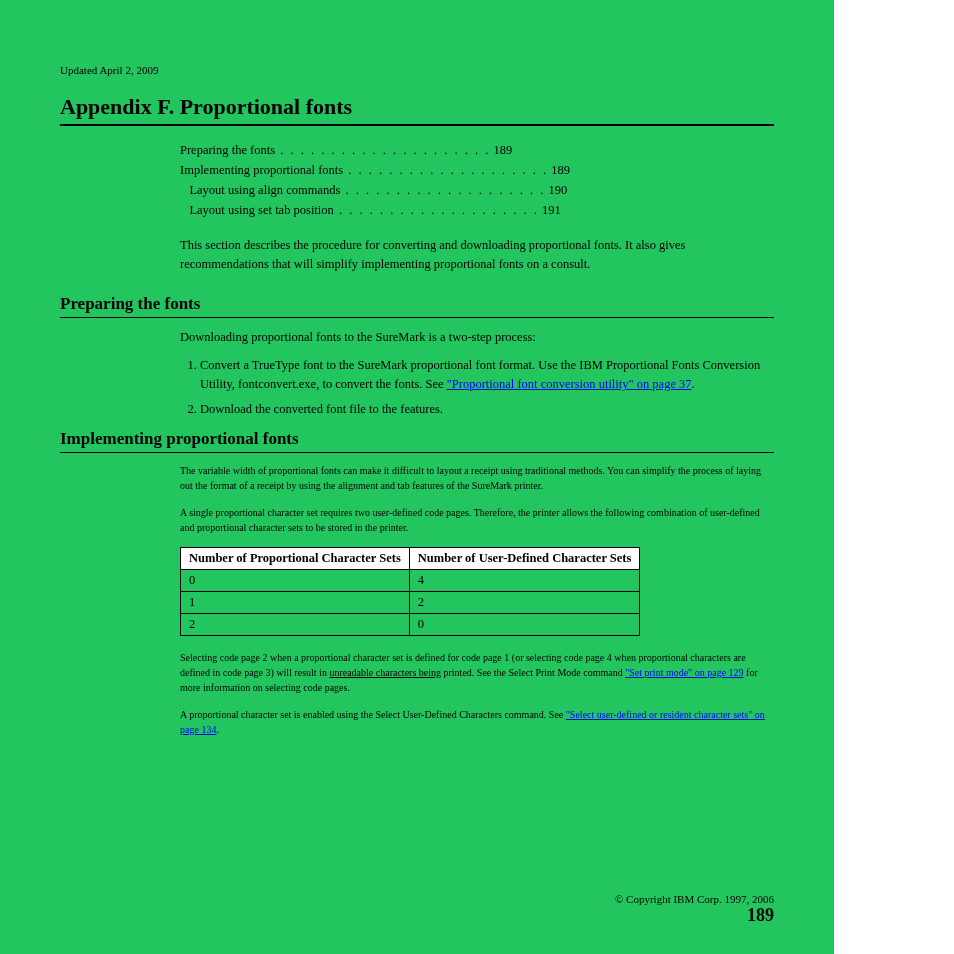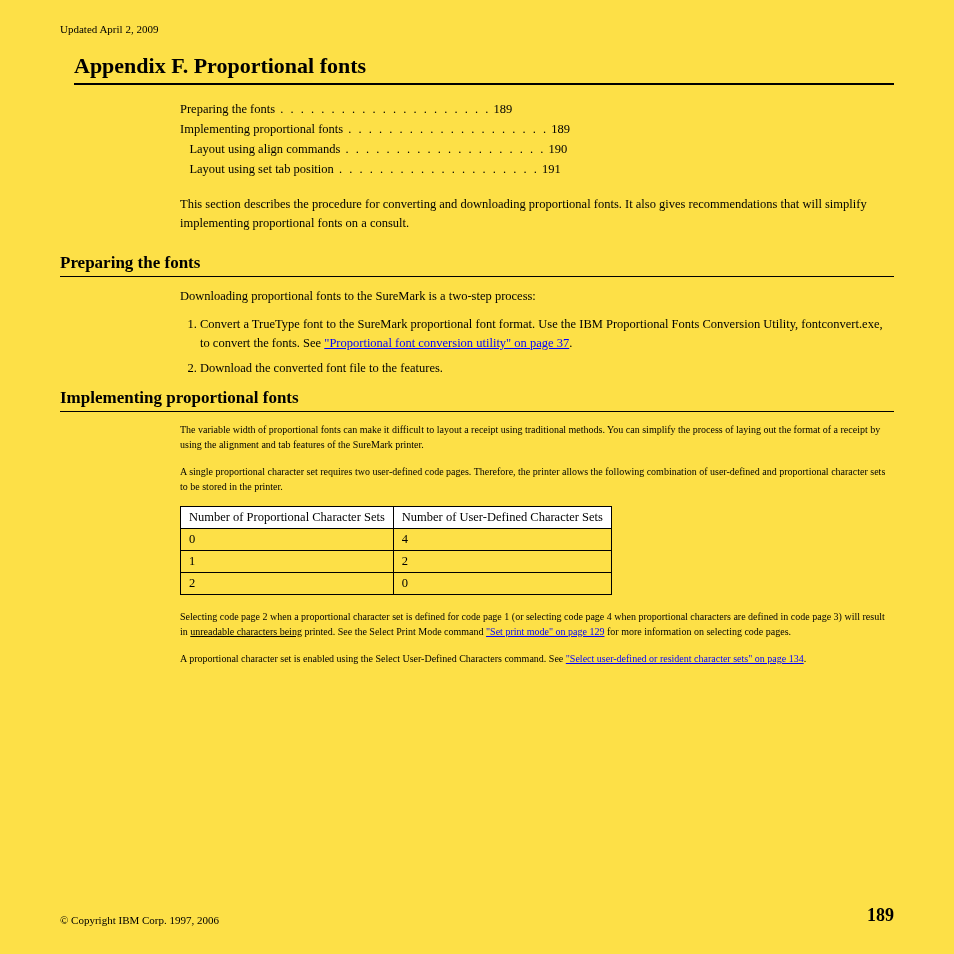--- a/index.html
+++ b/index.html
@@ -6,37 +6,36 @@
     body {
       background: #fff;
       font-family: 'Times New Roman', Times, serif;
       font-size: 13px;
       color: #000;
       width: 954px;
       min-height: 954px;
       position: relative;
     }
     .page {
-      width: 954px;
+      width: 834px;
       min-height: 954px;
-      background: #fde047;
-      padding: 23px 60px 60px 60px;
+      background: #22c55e;
+      padding: 64px 60px 60px 60px;
       position: relative;
     }
     .updated-date {
       font-size: 11px;
       margin-bottom: 18px;
     }
     .appendix-title {
       font-size: 22px;
       font-weight: bold;
       border-bottom: 2px solid #000;
       padding-bottom: 4px;
       margin-bottom: 14px;
-      margin-left: 14px;
     }
     .toc-section {
       margin-left: 120px;
       margin-bottom: 16px;
       font-size: 12.5px;
     }
     .toc-entry {
       display: flex;
       align-items: baseline;
       line-height: 1.6;
@@ -95,32 +94,33 @@
       border-collapse: collapse;
       font-size: 12.5px;
       width: auto;
     }
     table th, table td {
       border: 1px solid #000;
       padding: 3px 8px;
       font-weight: normal;
     }
     table th {
-      font-weight: normal;
+      font-weight: bold;
       background: #fff;
     }
     .footer {
       position: absolute;
       bottom: 28px;
       left: 60px;
       right: 60px;
       display: flex;
       justify-content: space-between;
       align-items: flex-end;
       font-size: 11px;
+      flex-direction: column;
     }
     .footer-page {
       font-size: 18px;
       font-weight: bold;
     }
     .dot-chars {
       letter-spacing: 2px;
       font-size: 12.5px;
     }
   </style>

